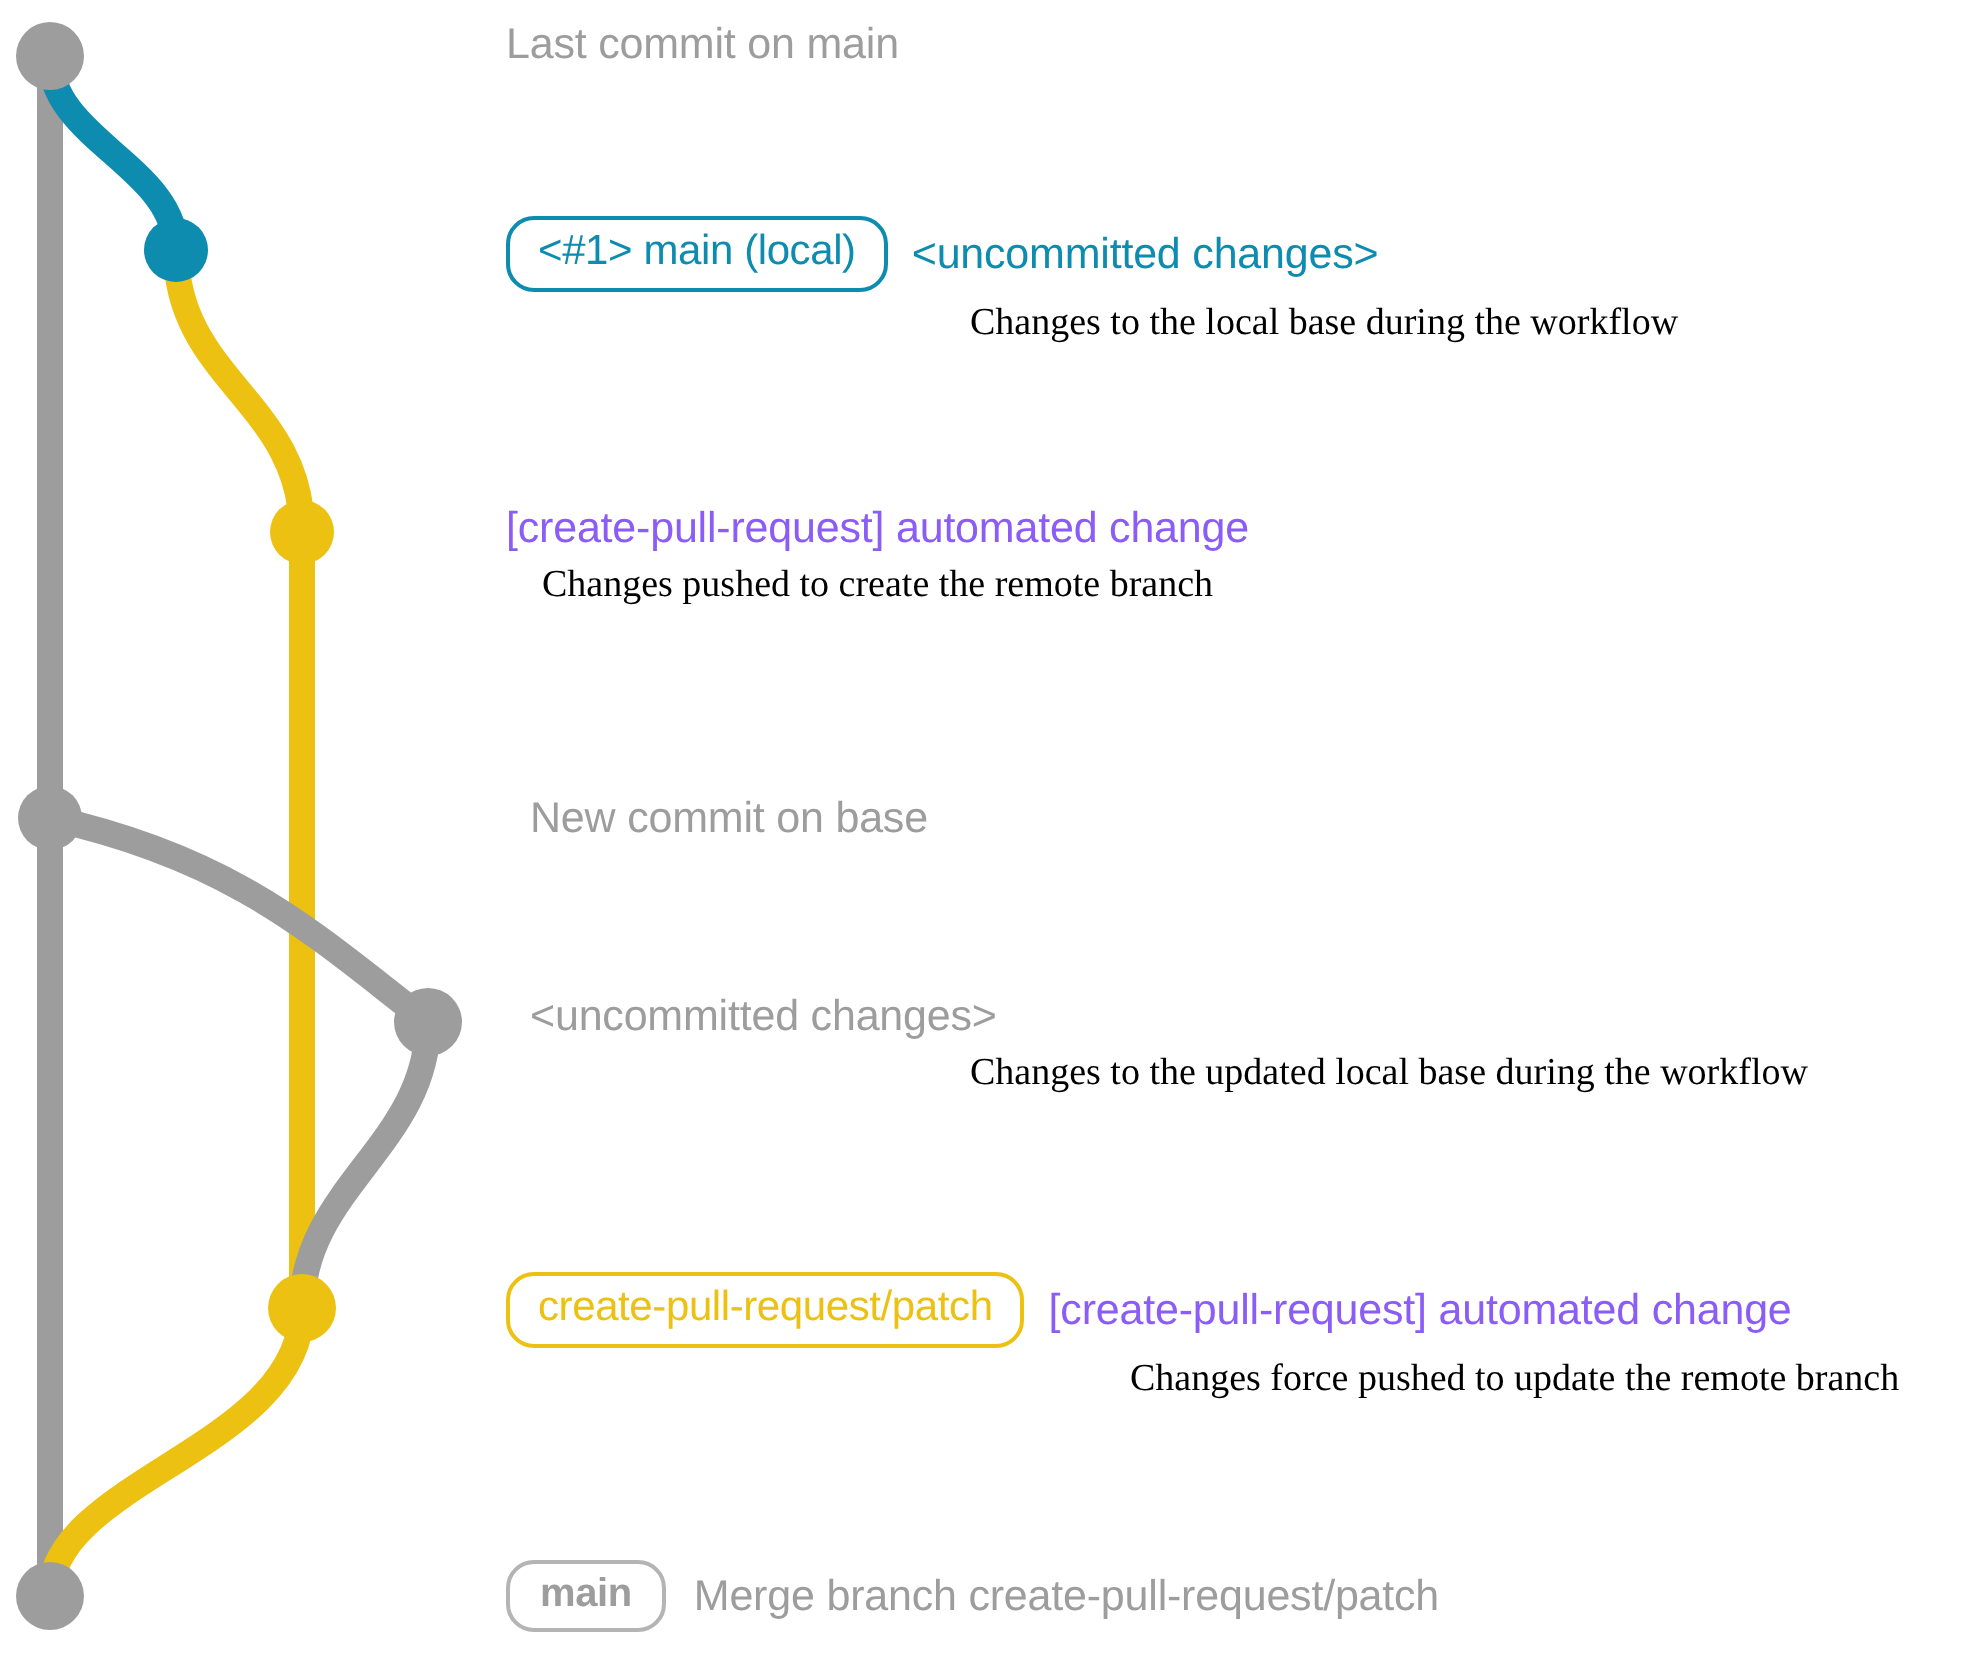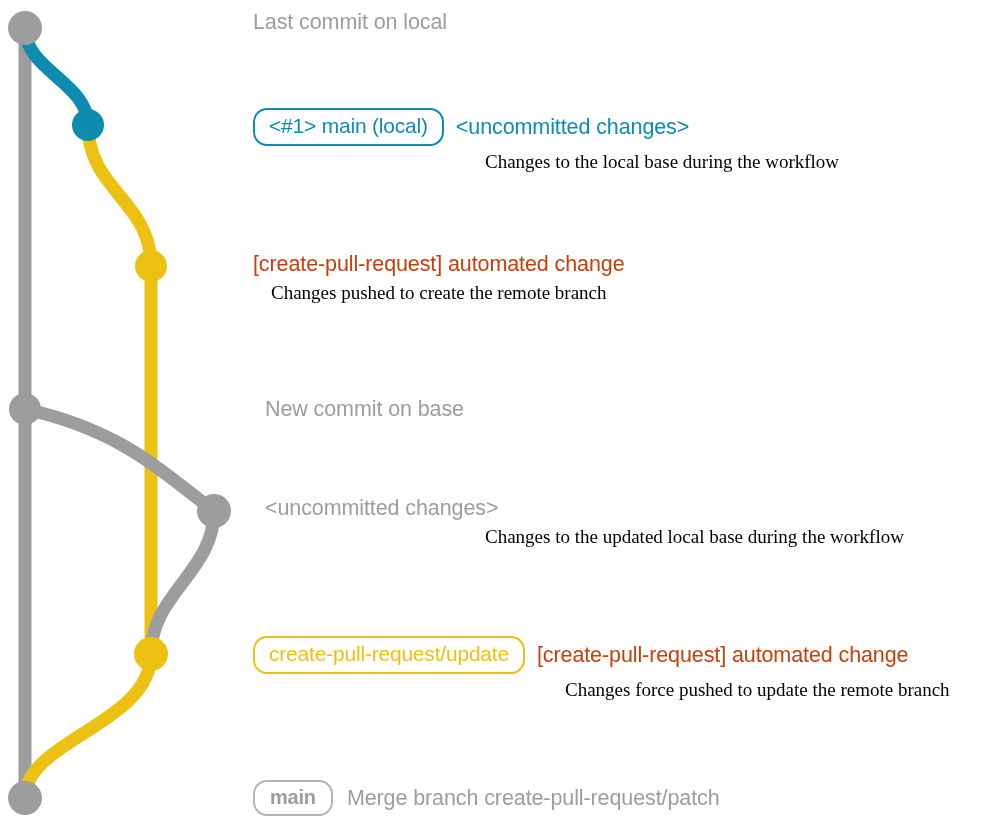--- a/index.html
+++ b/index.html
@@ -77,21 +77,21 @@
     font-size: 19px;
     line-height: 24px;
     color: #000000;
     white-space: nowrap;
     margin-top: 4px;
   }
 
   
   .c-gray   { color: #9d9d9d; }
   .c-blue   { color: #0d8cb0; }
-  .c-yellow { color: #c2410c; }
+  .c-yellow { color: #8b5cf6; }
 
   .pill.c-gray   { border-color: #b4b4b4; color: #9d9d9d; }
   .pill.c-blue   { border-color: #0d8cb0; color: #0d8cb0; }
   .pill.c-yellow { border-color: #edc111; color: #edc111; }
 
   
   #row-last-commit      { top: 9px; }
   #row-local-1          { top: 108px; }
   #row-automated-1      { top: 251px; }
   #row-new-commit       { top: 396px; margin-left: 12px; }
@@ -140,21 +140,21 @@
     <circle cx="214" cy="511" r="17" fill="#9d9d9d"></circle>
     <circle cx="151" cy="654" r="17" fill="#edc111"></circle>
     <circle cx="25" cy="798" r="17" fill="#9d9d9d"></circle>
   </g>
 </svg>
 
 <div class="rows">
 
   <div class="row" id="row-last-commit">
     <div class="row-line">
-      <span class="headline c-gray">Last commit on local</span>
+      <span class="headline c-gray">Last commit on main</span>
     </div>
   </div>
 
   <div class="row" id="row-local-1">
     <div class="row-line">
       <span class="pill c-blue">&lt;#1&gt; main (local)</span>
       <span class="headline with-pill c-blue">&lt;uncommitted changes&gt;</span>
     </div>
     <div class="subline">Changes to the local base during the workflow</div>
   </div>
@@ -174,21 +174,21 @@
 
   <div class="row" id="row-local-2">
     <div class="row-line">
       <span class="headline with-pill c-gray">&lt;uncommitted changes&gt;</span>
     </div>
     <div class="subline">Changes to the updated local base during the workflow</div>
   </div>
 
   <div class="row" id="row-automated-2">
     <div class="row-line">
-      <span class="pill c-yellow">create-pull-request/update</span>
+      <span class="pill c-yellow">create-pull-request/patch</span>
       <span class="headline with-pill c-yellow">[create-pull-request] automated change</span>
     </div>
     <div class="subline">Changes force pushed to update the remote branch</div>
   </div>
 
   <div class="row" id="row-merge">
     <div class="row-line">
       <span class="pill c-gray">main</span>
       <span class="headline with-pill c-gray">Merge branch create-pull-request/patch</span>
     </div>

